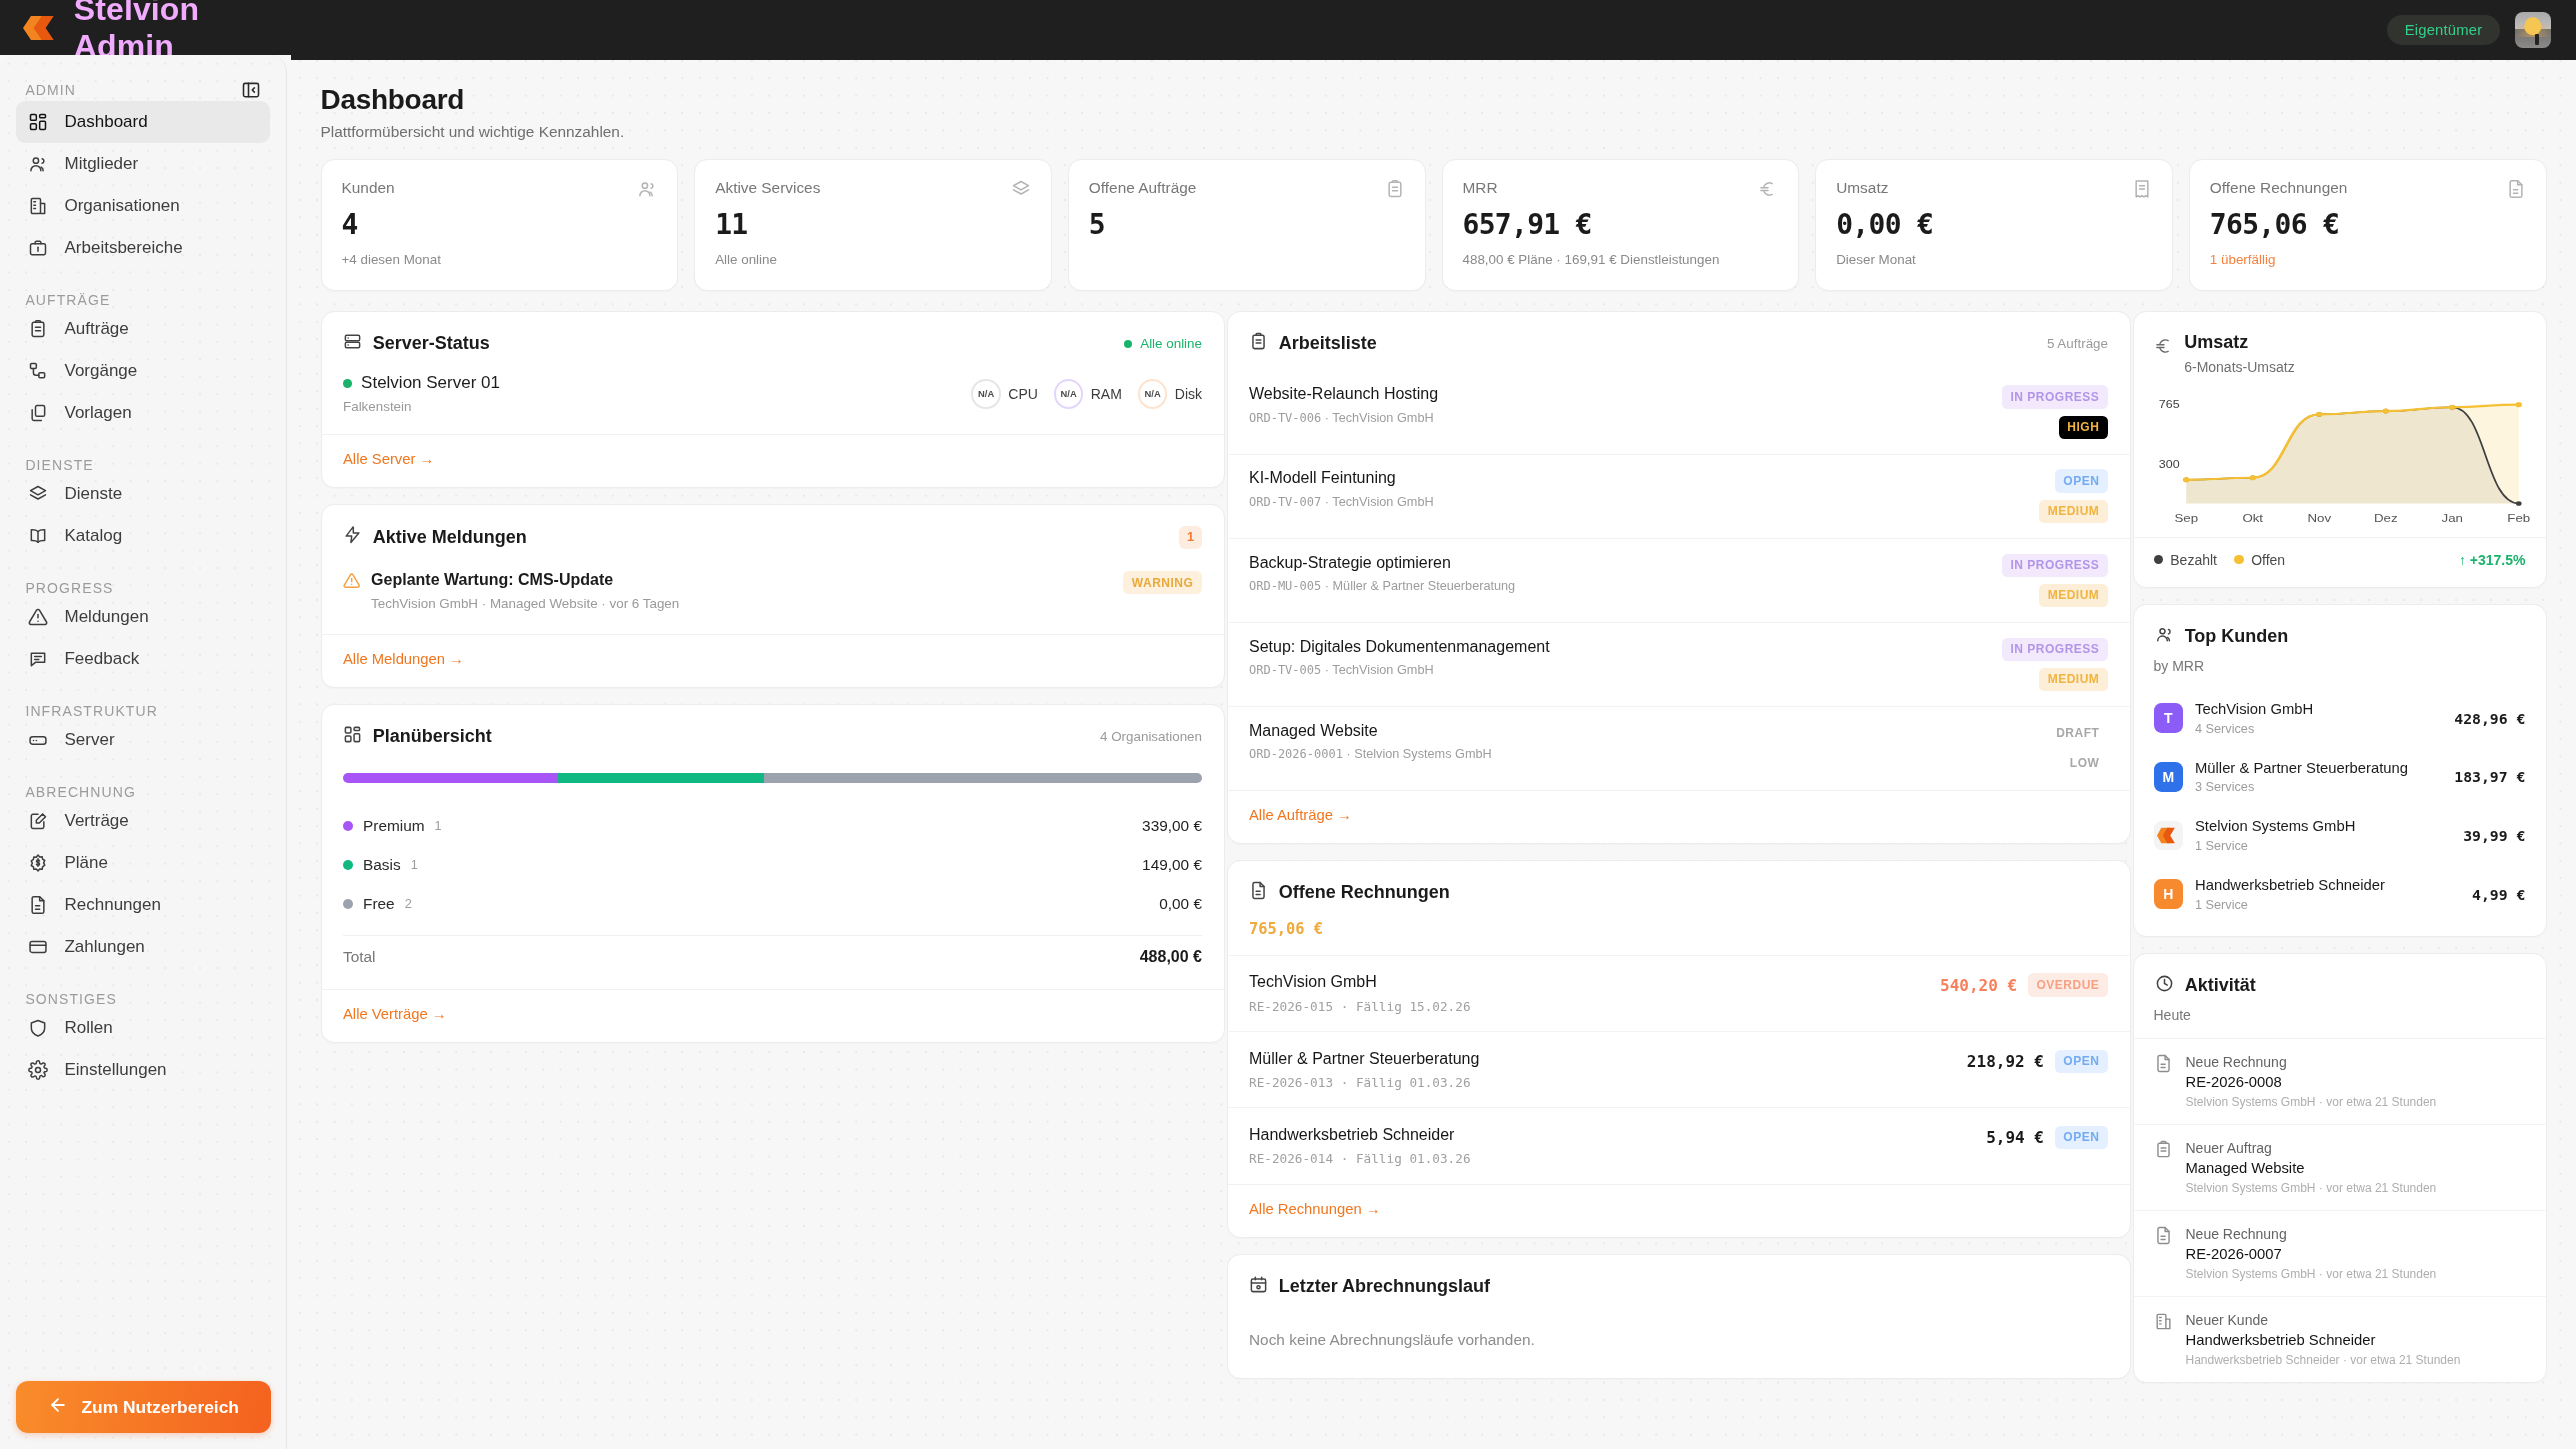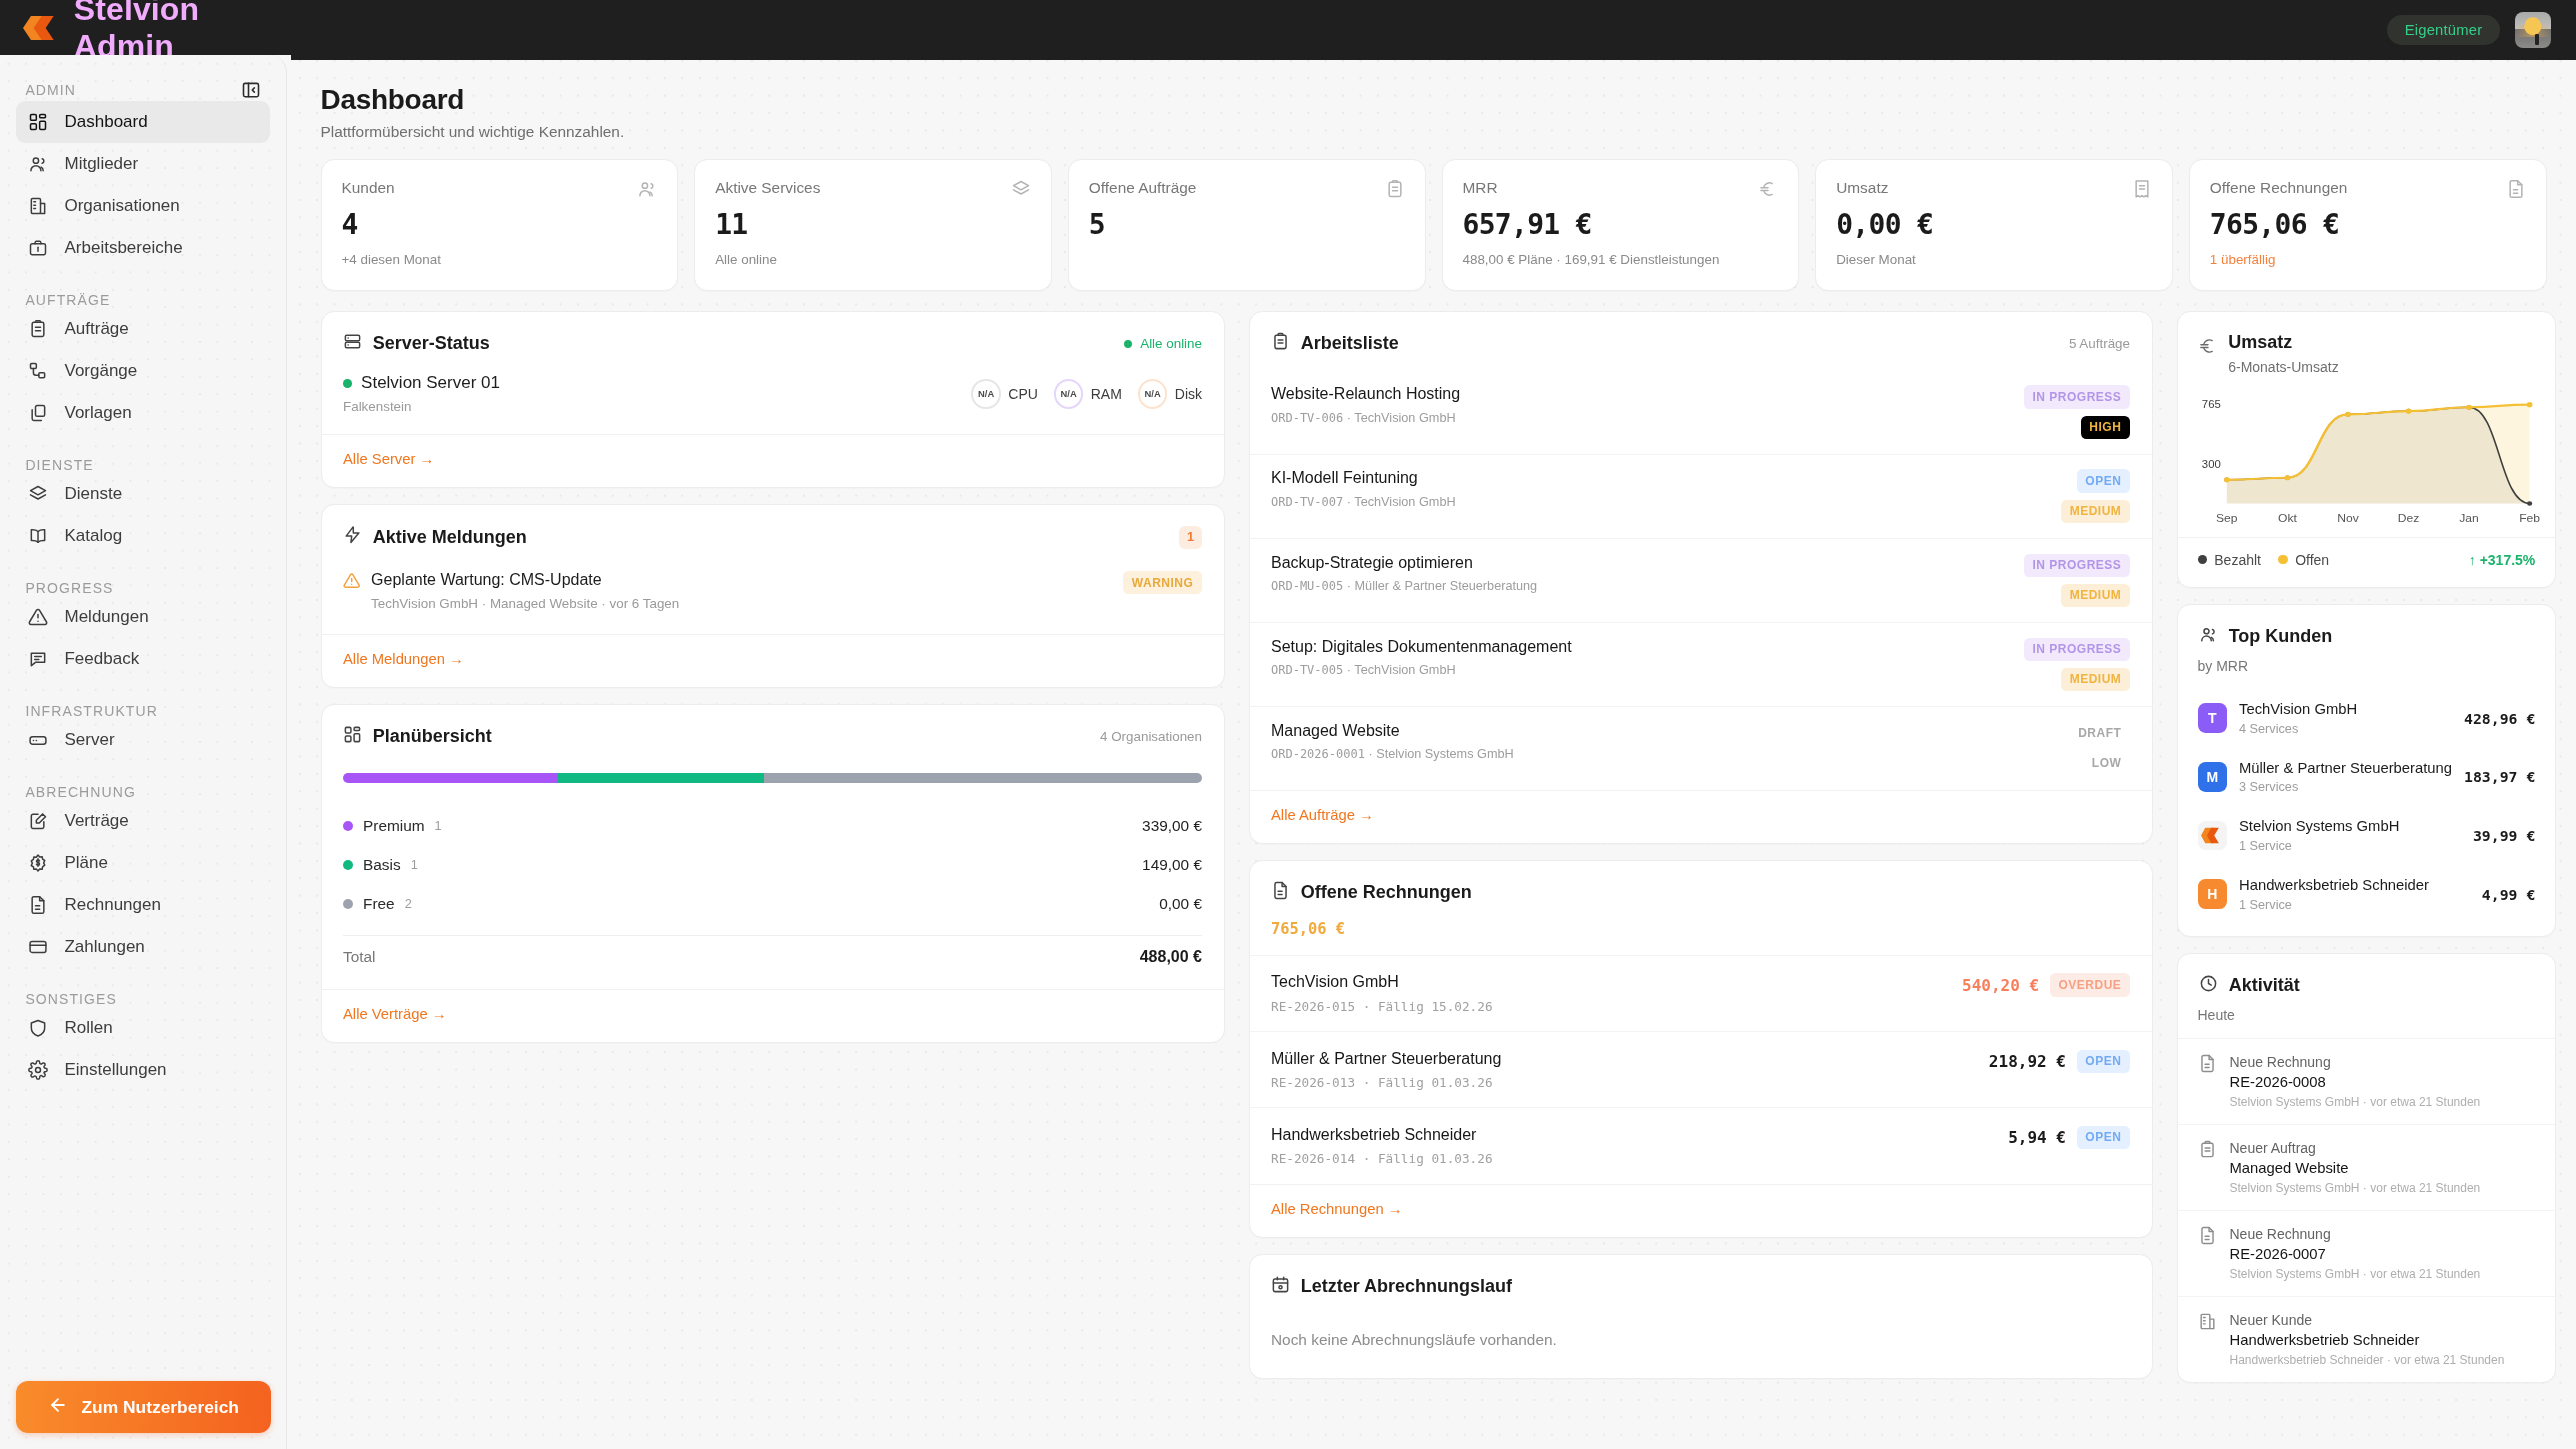--- a/index.html
+++ b/index.html
@@ -81,21 +81,21 @@
   }
   .kpi-top{display:flex;align-items:flex-start;justify-content:space-between;}
   .kpi-label{font-size:15.4px;color:#777;}
   .kpi-icon{color:#b3b3b3;display:flex;}
   .kpi-icon svg{width:20px;height:20px;}
   .kpi-value{font-family:"DejaVu Sans Mono","Liberation Mono",monospace;font-size:28px;font-weight:700;margin-top:9.4px;letter-spacing:-0.7px;}
   .kpi-foot{font-size:13.4px;color:#8a8a8a;margin-top:10.7px;}
   .kpi-foot.warn{color:#f4803c;}
 
   
-  .grid{display:flex;gap:24px;align-items:flex-start;}
+  .grid{display:flex;gap:2px;align-items:flex-start;}
   .col-a{flex:0 0 904px;display:flex;flex-direction:column;gap:16px;}
   .col-b{flex:0 0 904px;display:flex;flex-direction:column;gap:16px;}
   .col-c{flex:1;display:flex;flex-direction:column;gap:16px;}
 
   .card{background:#fff;border:0.7px solid #ececec;border-radius:13.4px;box-shadow:0 0.7px 1.3px rgba(0,0,0,.02);overflow:hidden;}
   .card-head{display:flex;align-items:center;justify-content:space-between;padding:20px 21.5px 14.8px 21.5px;}
   .card-title{display:flex;align-items:center;gap:10.7px;font-size:18px;font-weight:700;}
   .card-title svg{width:19px;height:19px;color:#444;}
   .card-meta{font-size:13.4px;color:#9a9a9a;}
   .card-foot{padding:16px 21.5px 20px 21.5px;border-top:0.7px solid #f1f1f1;}
@@ -116,21 +116,21 @@
   .ring.ram{border-color:#e4d6fb;}
   .ring.disk{border-color:#fde3cd;}
   .gauge-label{font-size:14px;color:#3c3c3c;}
 
   .badge-count{
     min-width:23px;height:23px;padding:0 7.4px;border-radius:6px;background:#fdece0;color:#f07a33;
     display:flex;align-items:center;justify-content:center;font-size:12.7px;font-weight:600;
   }
   .alert-row{display:flex;align-items:flex-start;justify-content:space-between;padding:6.7px 21.5px 23px 21.5px;}
   .alert-left{display:flex;gap:10.7px;}
-  .alert-title{font-size:16px;color:#1c1c1c;}
+  .alert-title{font-size:16px;color:#1c1c1c;font-weight:bold;}
   .alert-sub{font-size:13.4px;color:#9a9a9a;margin-top:6.7px;}
   .tag{font-size:12px;font-weight:700;letter-spacing:0.5px;padding:4.7px 8.7px;border-radius:5.4px;}
   .tag.warning{background:#fdf0dd;color:#e8a93b;}
 
   
   .plan-bar{display:flex;height:10.7px;border-radius:6px;overflow:hidden;margin:9.4px 21.5px 23px 21.5px;}
   .plan-row{display:flex;align-items:center;justify-content:space-between;padding:0 21.5px;height:39px;}
   .plan-left{display:flex;align-items:center;gap:10px;}
   .plan-dot{width:10px;height:10px;border-radius:50%;flex:0 0 10px;}
   .plan-name{font-size:15.4px;color:#2a2a2a;}

